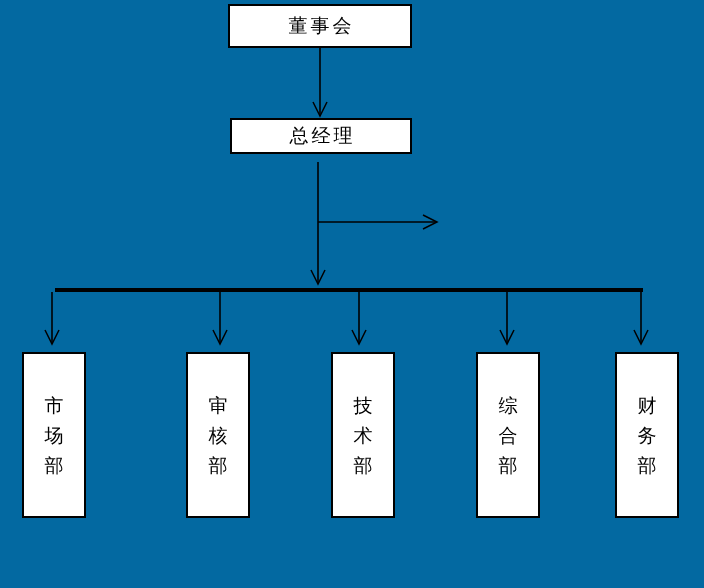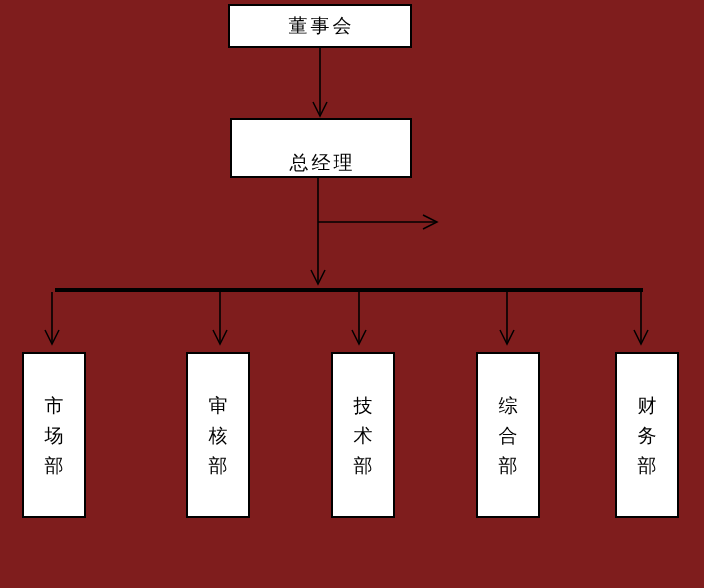--- a/index.html
+++ b/index.html
@@ -4,21 +4,21 @@
 <style>
   html, body {
     margin: 0;
     padding: 0;
     background: #ffffff;
   }
   .canvas {
     position: relative;
     width: 704px;
     height: 588px;
-    background: #7f1d1d;
+    background: #0369a1;
     font-family: "Liberation Serif", "DejaVu Serif", serif;
     color: #000000;
     overflow: hidden;
     text-decoration: underline;
   }
   svg.lines {
     position: absolute;
     left: 0;
     top: 0;
     width: 704px;
@@ -37,21 +37,21 @@
     border: 2px solid #000000;
     background: #ffffff;
     display: flex;
     align-items: center;
     justify-content: center;
     font-size: 19px;
     letter-spacing: 3px;
     text-indent: 3px; 
   }
   .node.board   { left: 228px; top: 4px;   width: 184px; height: 44px; }
-  .node.gm      { left: 230px; top: 118px; width: 182px; height: 60px; align-items: flex-end; }
+  .node.gm      { left: 230px; top: 118px; width: 182px; height: 36px; }
   .node.rep     { left: 440px; top: 200px; width: 159px; height: 47px; font-size: 18px; letter-spacing: 2px; text-indent: 2px; }
   .dept {
     position: absolute;
     box-sizing: border-box;
     border: 2px solid #000000;
     background: #ffffff;
     top: 352px;
     width: 64px;
     height: 166px;
     display: flex;

